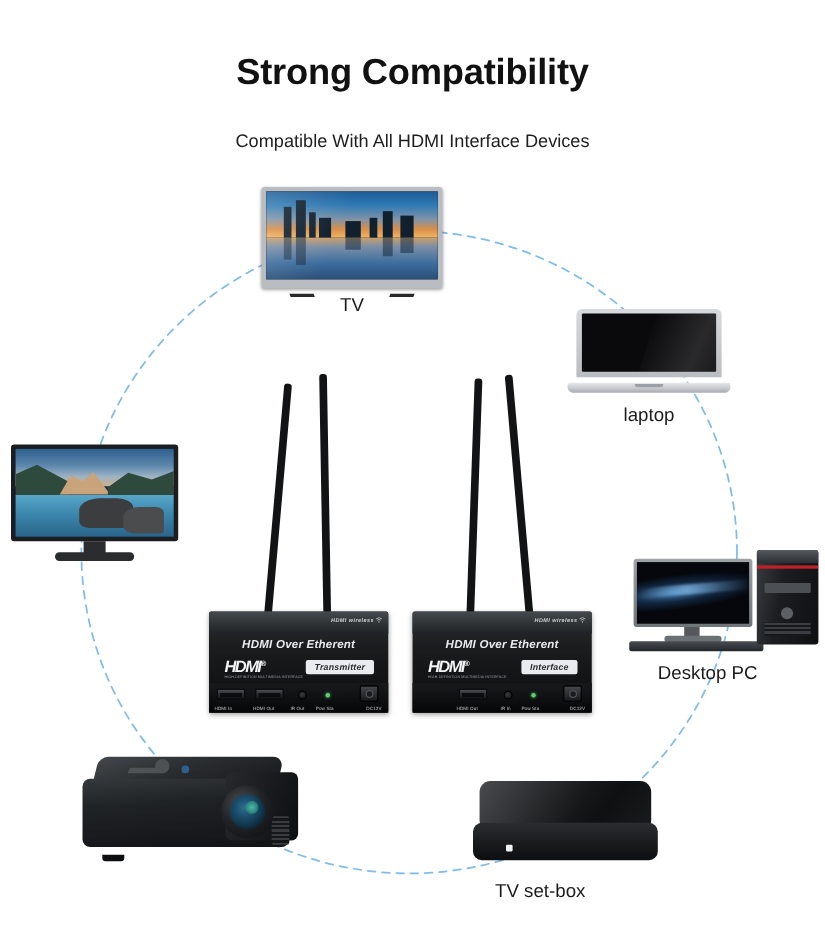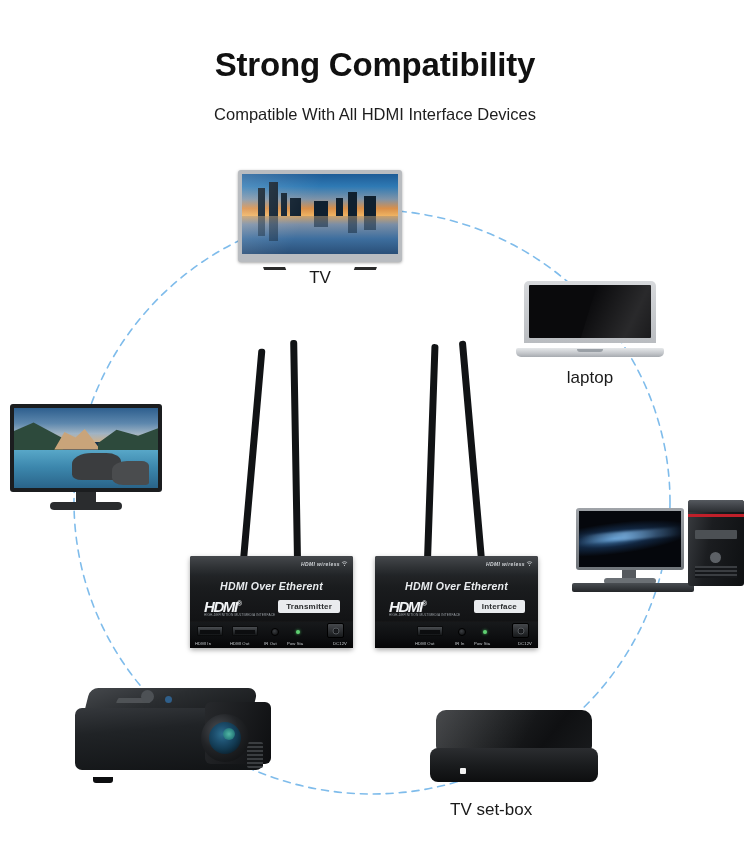--- a/index.html
+++ b/index.html
@@ -8,21 +8,21 @@
     font-family:"Liberation Sans", sans-serif;color:#1a1a1a;
   }
   .stage{position:absolute;inset:0;}
 
   
   .title{
     position:absolute;left:0;right:0;top:46px;text-align:center;
     font-size:33px;font-weight:bold;letter-spacing:-0.2px;color:#111;
   }
   .subtitle{
-    position:absolute;left:0;right:0;top:105px;text-align:center;
+    position:absolute;left:0;right:0;top:120px;text-align:center;
     font-size:16.5px;font-weight:400;color:#1d1d1d;
   }
 
   
   .circle-svg{position:absolute;left:0;top:0;width:750px;height:864px;pointer-events:none;}
 
   
   .node-label{
     position:absolute;text-align:center;font-size:17px;color:#1a1a1a;white-space:nowrap;
   }
@@ -207,21 +207,21 @@
   .u-hdmi{
     position:absolute;left:14px;top:42px;font-size:15px;font-weight:bold;font-style:italic;
     color:#f2f4f6;letter-spacing:-1.4px;
   }
   .u-hdmi sup{font-size:7px;letter-spacing:0;}
   .u-hdmi-sub{
     position:absolute;left:14px;top:57px;font-size:3.2px;color:#9aa0a6;letter-spacing:.15px;white-space:nowrap;
   }
   .u-badge{
     position:absolute;right:13px;top:44px;background:#e9ebee;color:#2a2c2e;
-    font-size:8px;font-weight:bold;padding:2px 8px;border-radius:2px;letter-spacing:.2px;margin-left:14px;
+    font-size:8px;font-weight:bold;font-style:italic;padding:2px 8px;border-radius:2px;letter-spacing:.2px;margin-left:14px;
   }
   .port{
     position:absolute;bottom:12px;height:10px;border-radius:1px;
     background:linear-gradient(180deg,#4a4d51 0%,#303336 45%,#141618 100%);
     border:1px solid #0a0b0c;box-sizing:border-box;
   }
   .port::after{
     content:"";position:absolute;left:2px;right:2px;top:3px;height:4px;background:#0c0d0f;
   }
   .port-lbl{position:absolute;bottom:2px;font-size:4.2px;color:#c3c7cb;white-space:nowrap;letter-spacing:.1px;}
@@ -303,20 +303,21 @@
     <div class="pc-stand"></div>
     <div class="pc-kbd"></div>
     <div class="pc-tower">
       <div class="pc-tower-top"></div>
       <div class="pc-tower-red"></div>
       <div class="pc-tower-bay"></div>
       <div class="pc-tower-dot"></div>
       <div class="pc-tower-grill"></div>
     </div>
   </div>
+  <div class="node-label" style="left:598px;top:602px;width:140px;text-align:left;">Desktop PC</div>
 
   <div class="stb">
     <div class="stb-top">
       <div class="stb-top-gloss"></div>
     </div>
     <div class="stb-body"></div>
     <div class="stb-led"></div>
   </div>
   <div class="node-label" style="left:450px;top:800px;width:160px;text-align:left;">TV set-box</div>
 

